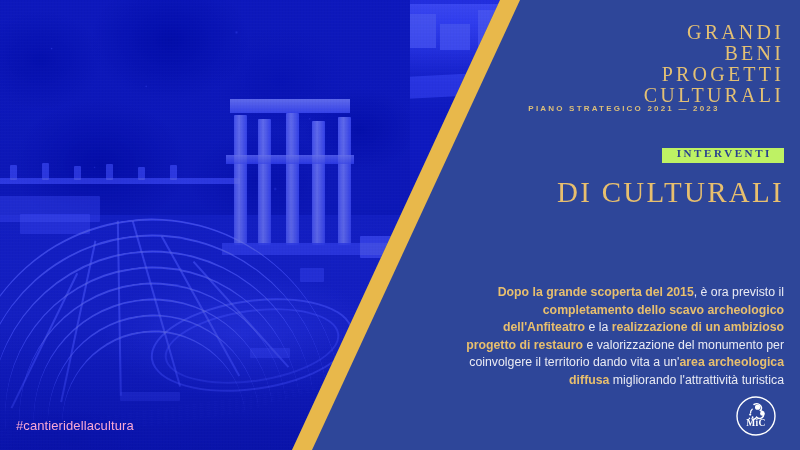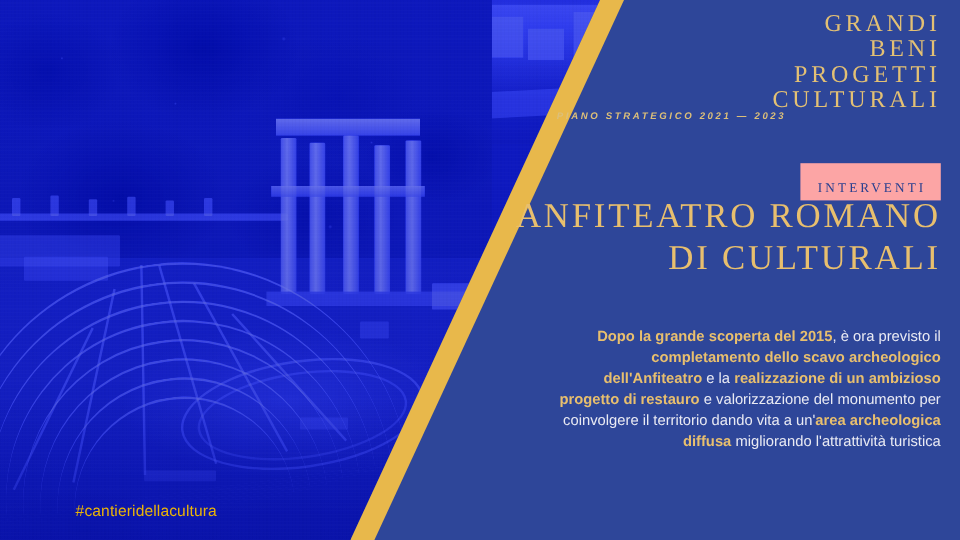--- a/index.html
+++ b/index.html
@@ -137,47 +137,46 @@
     position:absolute;left:0;top:0;width:800px;height:450px;
     pointer-events:none;
   }
   .diagonal .bar{
     position:absolute;left:0;top:0;width:800px;height:450px;
     background:#e8b84b;
     clip-path:polygon(500px 0, 520px 0, 312px 450px, 292px 450px);
   }
 
   
-  .panel{position:absolute;right:0;top:0;width:360px;height:332px;}
+  .panel{position:absolute;right:0;top:12px;width:360px;height:332px;}
 
   .kicker{
     position:absolute;right:16px;top:10px;width:320px;
     text-align:right;
     font-family:"Liberation Serif",serif;
     color:#e3c074;
     font-size:20px;line-height:21px;
     letter-spacing:3.2px;
     font-weight:400;
   }
   .kicker div{white-space:nowrap;}
   .strategico{
     position:absolute;right:16px;top:92px;width:320px;
-    text-align:left;
+    text-align:center;
     color:#dcbf79;
     font-size:8px;letter-spacing:2.2px;font-weight:700;
     white-space:nowrap;
-    font-style:italic;
   }
 
   .badge{
     position:absolute;right:16px;top:136px;
-    background:#fca5a5;color:#283f8f;
+    background:#bef264;color:#283f8f;
     font-family:"Liberation Serif",serif;
-    font-size:11px;letter-spacing:2.6px;font-weight:400;
-    padding:16px 12px 4px 15px;
+    font-size:11px;letter-spacing:2.6px;font-weight:700;
+    padding:0 12px 4px 15px;
     line-height:11px;
   }
 
   .title{
     position:absolute;right:16px;top:163px;width:360px;
     text-align:right;
     font-family:"Liberation Serif",serif;
     color:#e8bf6e;
     font-size:29px;line-height:35px;
     letter-spacing:2.3px;
@@ -197,21 +196,21 @@
     text-align:right;
     color:#e9eaf3;
     font-size:12.3px;line-height:17.6px;
     letter-spacing:0px;
   }
   .body b{color:#e8bf6e;font-weight:700;}
 
   
   .hashtag{
     position:absolute;left:16px;top:418px;
-    color:#eab308;font-size:13px;font-weight:400;letter-spacing:.1px;margin-left:47px;
+    color:#f9a8d4;font-size:13px;font-weight:400;letter-spacing:.1px;
   }
 
   
   .mic{position:absolute;right:22px;bottom:12px;width:44px;height:44px;}
   .mic svg{display:block;}
 </style>
 </head>
 <body>
 
 <div class="poster">
@@ -313,24 +312,37 @@
       <div>BENI</div>
       <div>PROGETTI</div>
       <div>CULTURALI</div>
     </div>
 
     <div class="strategico">PIANO STRATEGICO 2021 — 2023</div>
 
     <div class="badge">INTERVENTI</div>
 
     <div class="title">
-      <div>ANFITEATRO ROMANO</div>
       <div>DI CULTURALI</div>
     </div>
 
 
     <div class="body"><b>Dopo la grande scoperta del 2015</b><span>, è ora previsto il </span><b>completamento dello scavo archeologico dell'Anfiteatro</b><span> e la </span><b>realizzazione di un ambizioso progetto di restauro</b><span> e valorizzazione del monumento per coinvolgere il territorio dando vita a un'</span><b>area archeologica diffusa</b><span> migliorando l'attrattività turistica</span></div>
   </div>
 
   <div class="hashtag">#cantieridellacultura</div>
 
+  <div class="mic">
+    <svg width="44" height="44" viewBox="0 0 44 44">
+      <circle cx="22" cy="22" r="19" fill="none" stroke="#ffffff" stroke-width="1.4"></circle>
+
+      <path d="M20 10.5c2.6-1.4 5.6-.6 6.9 1.6 .9 1.5 .6 3.2-.4 4.4 1.5 .5 2.6 1.6 3 3 .5 1.9-.5 3.8-2.3 4.6-1.6 .7-3.4 .3-4.5-.9-.6 1.2-1.9 2-3.3 2-.5 0-1-.1-1.4-.3" fill="none" stroke="#ffffff" stroke-width="1.5" stroke-linecap="round"></path>
+      <circle cx="23.6" cy="13.2" r="2.6" fill="#ffffff"></circle>
+      <circle cx="28.4" cy="19.4" r="2.3" fill="#ffffff"></circle>
+      <path d="M18.2 15.2c-1.2 .9-1.8 2.3-1.6 3.7" fill="none" stroke="#ffffff" stroke-width="1.3" stroke-linecap="round"></path>
+      <circle cx="16.2" cy="20.6" r="1.1" fill="#ffffff"></circle>
+      <circle cx="18.6" cy="23.2" r=".9" fill="#ffffff"></circle>
+      <circle cx="15.4" cy="24.4" r=".8" fill="#ffffff"></circle>
+      <text x="22" y="31.6" text-anchor="middle" fill="#ffffff" font-family="Liberation Serif, serif" font-size="9.5" font-weight="700" letter-spacing="0.3">MiC</text>
+    </svg>
+  </div>
 
 </div>
 
 </body></html>

